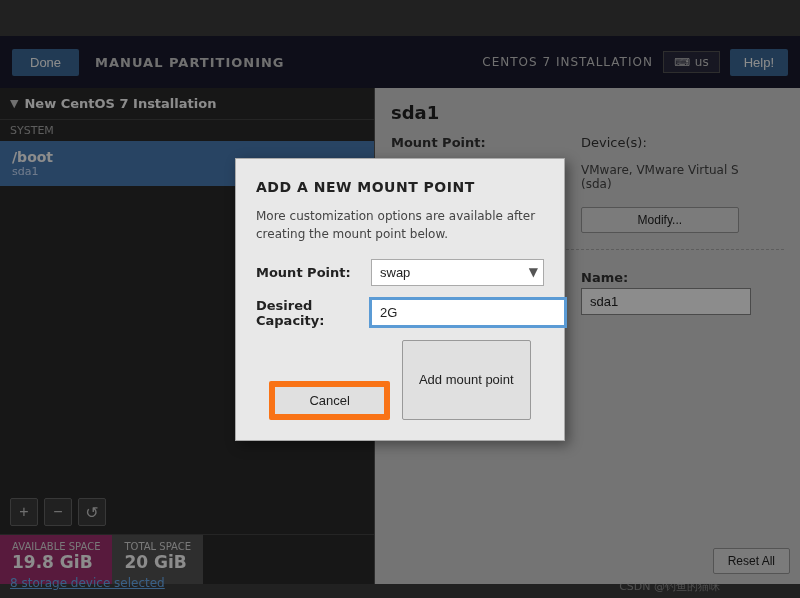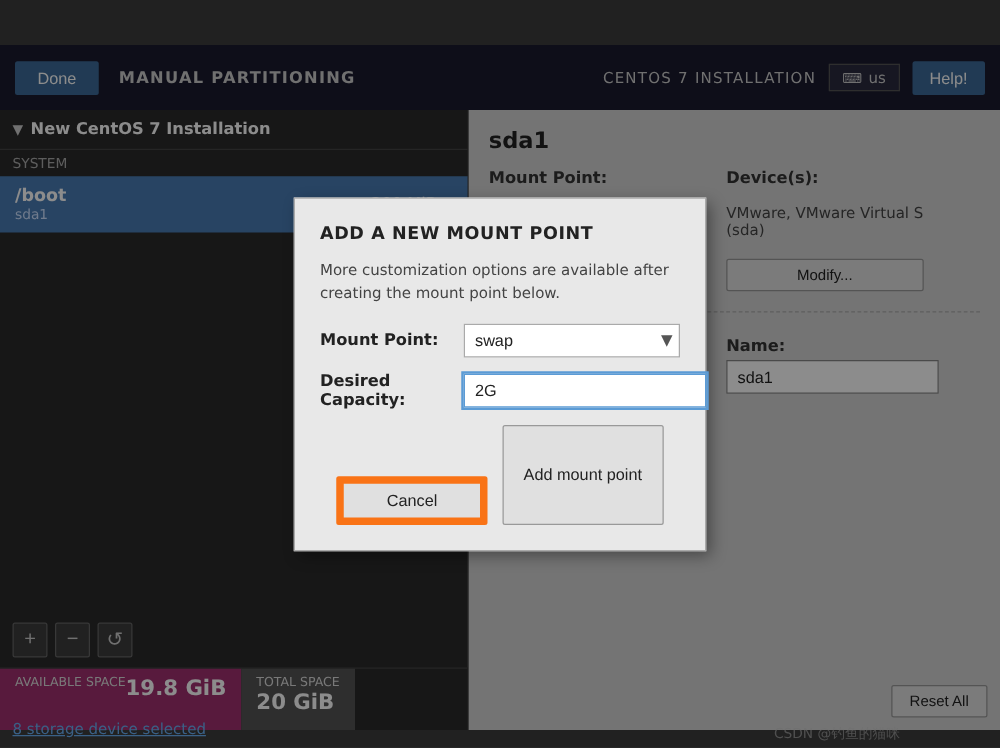--- a/index.html
+++ b/index.html
@@ -173,21 +173,21 @@
       display: flex;
       height: 50px;
       background: #2b2b2b;
       border-top: 1px solid #444;
     }
     .available-space {
       background: #a03070;
       padding: 6px 12px;
       color: white;
       display: flex;
-      flex-direction: row;
+      flex-direction: column;
     }
     .space-label {
       font-size: 10px;
       color: #ddd;
       text-transform: uppercase;
     }
     .space-value {
       font-size: 17px;
       font-weight: bold;
     }
@@ -240,21 +240,21 @@
     .form-input {
       border: 1px solid #888;
       padding: 5px 8px;
       font-size: 13px;
       background: #fff;
       color: #222;
       width: 160px;
     }
     .devices-label {
       font-size: 13px;
-      font-weight: bold;
+      font-weight: normal;
       color: #333;
       margin-bottom: 3px;
     }
     .devices-value {
       font-size: 12px;
       color: #444;
     }
     .modify-btn {
       background: #e0e0e0;
       border: 1px solid #999;

